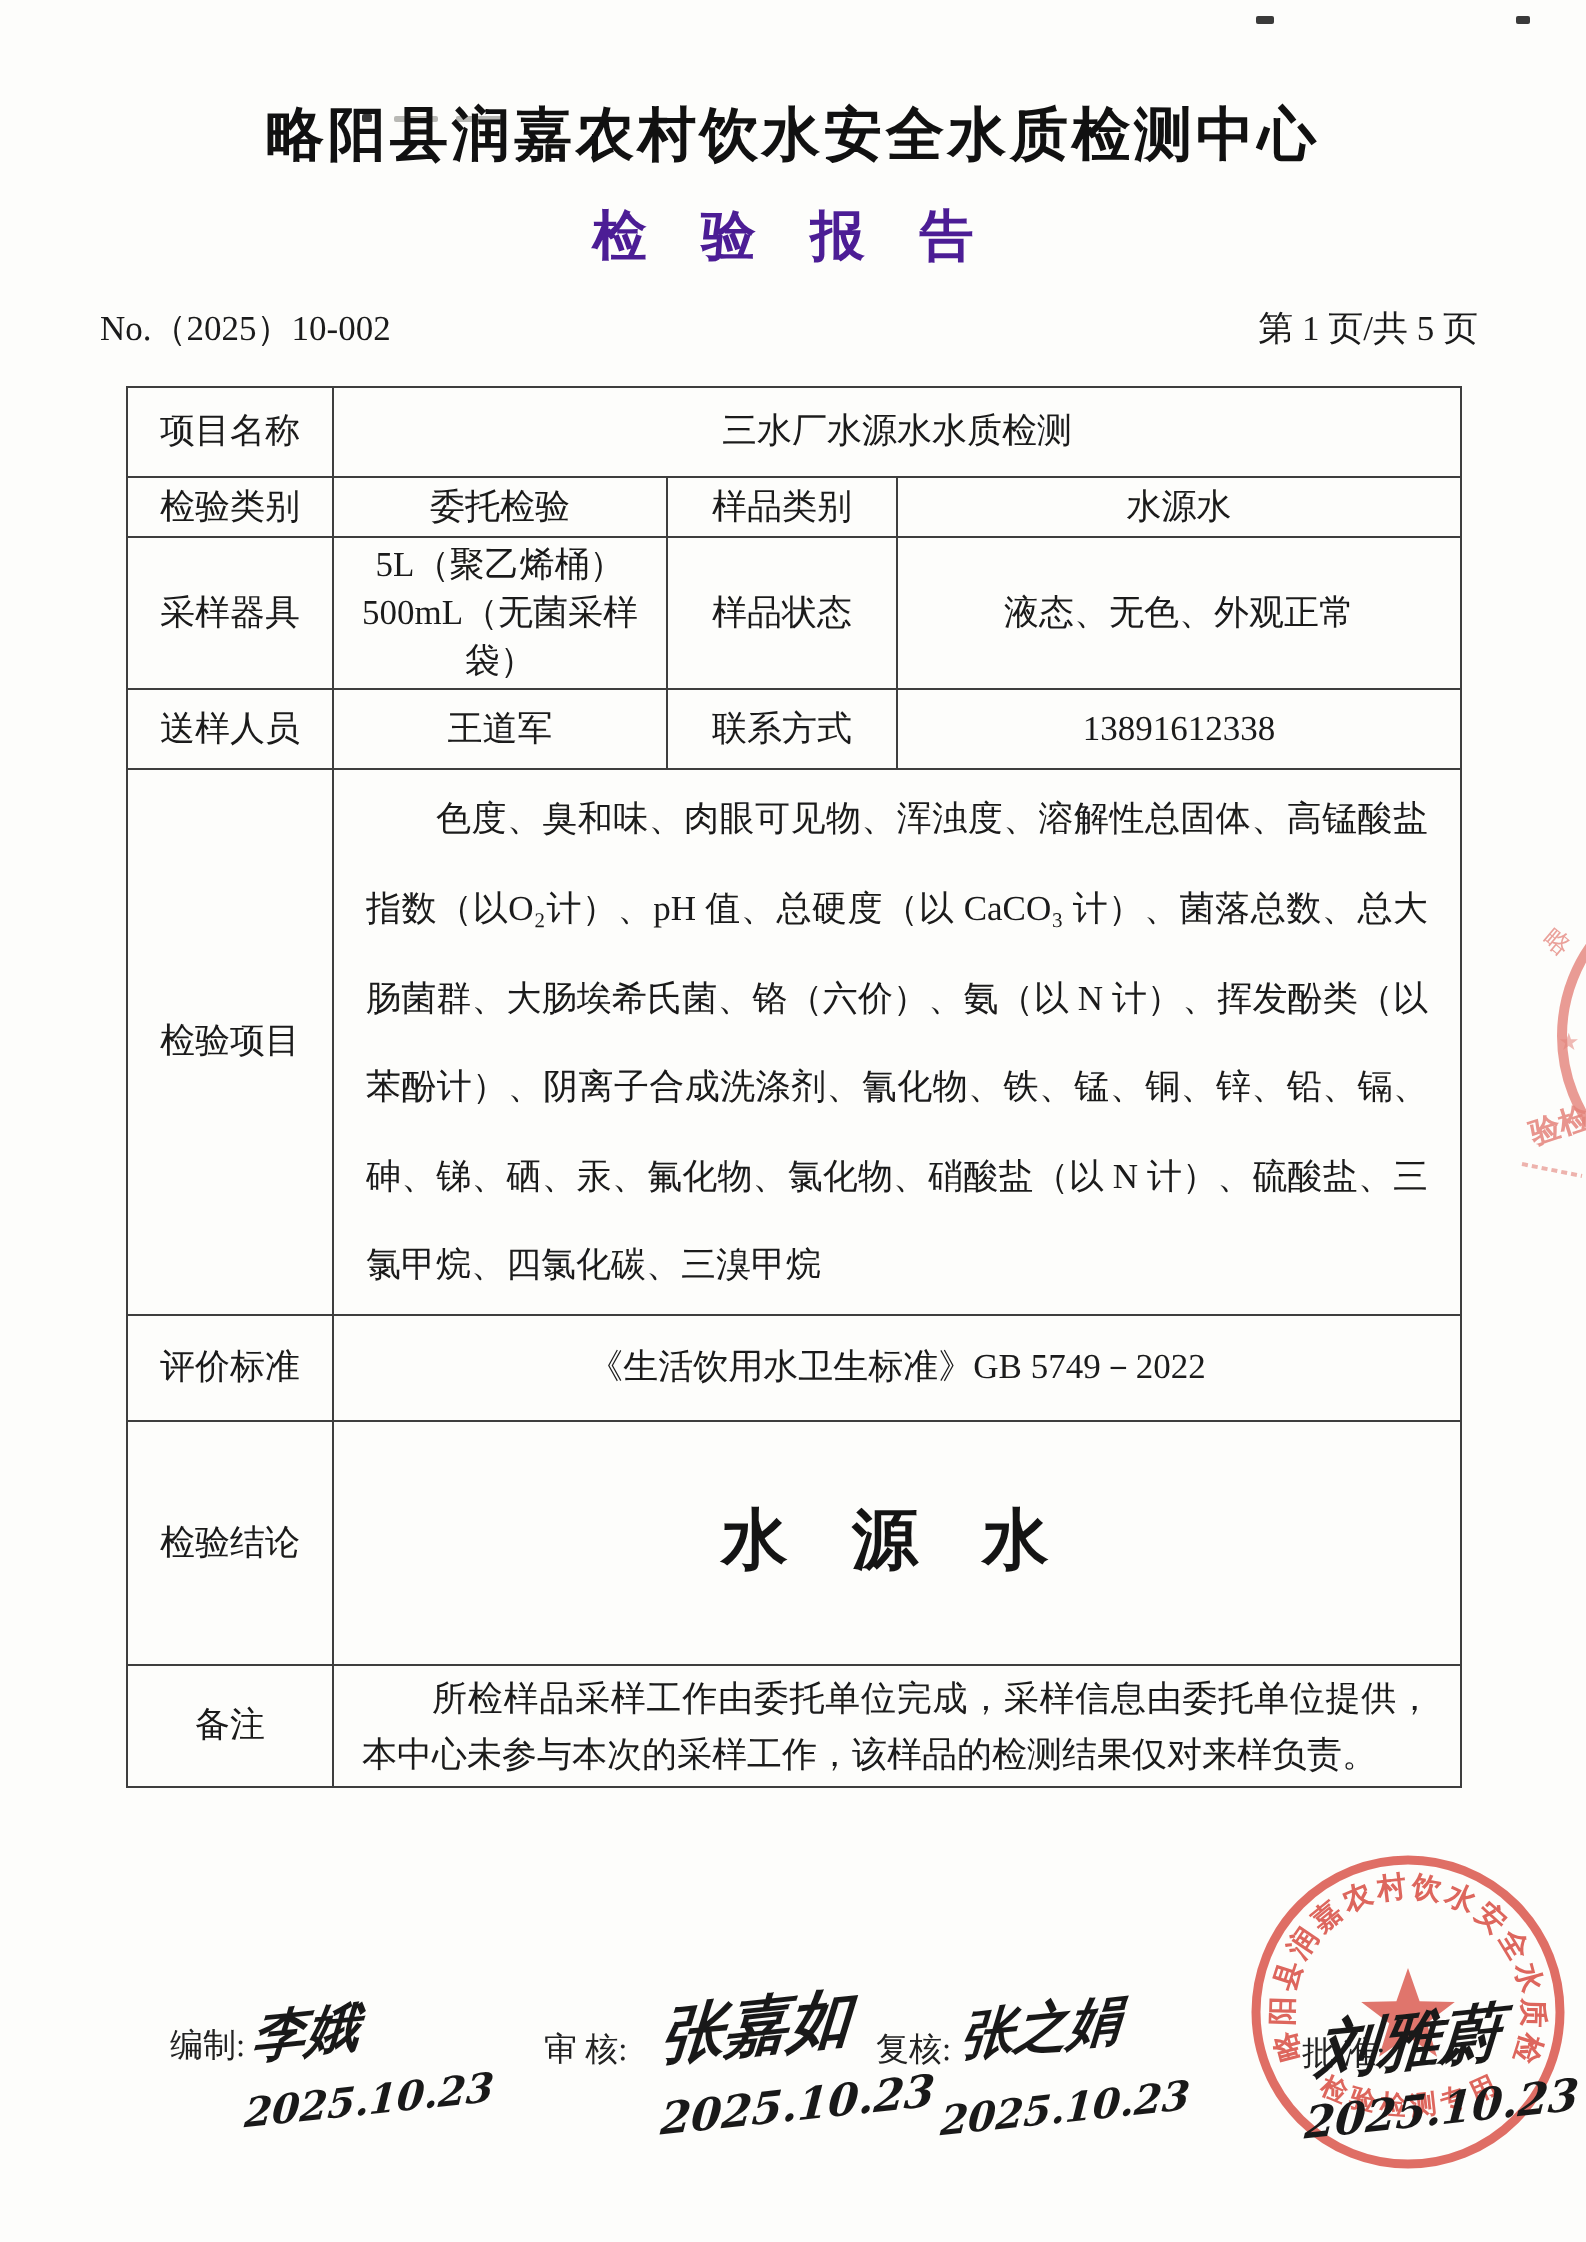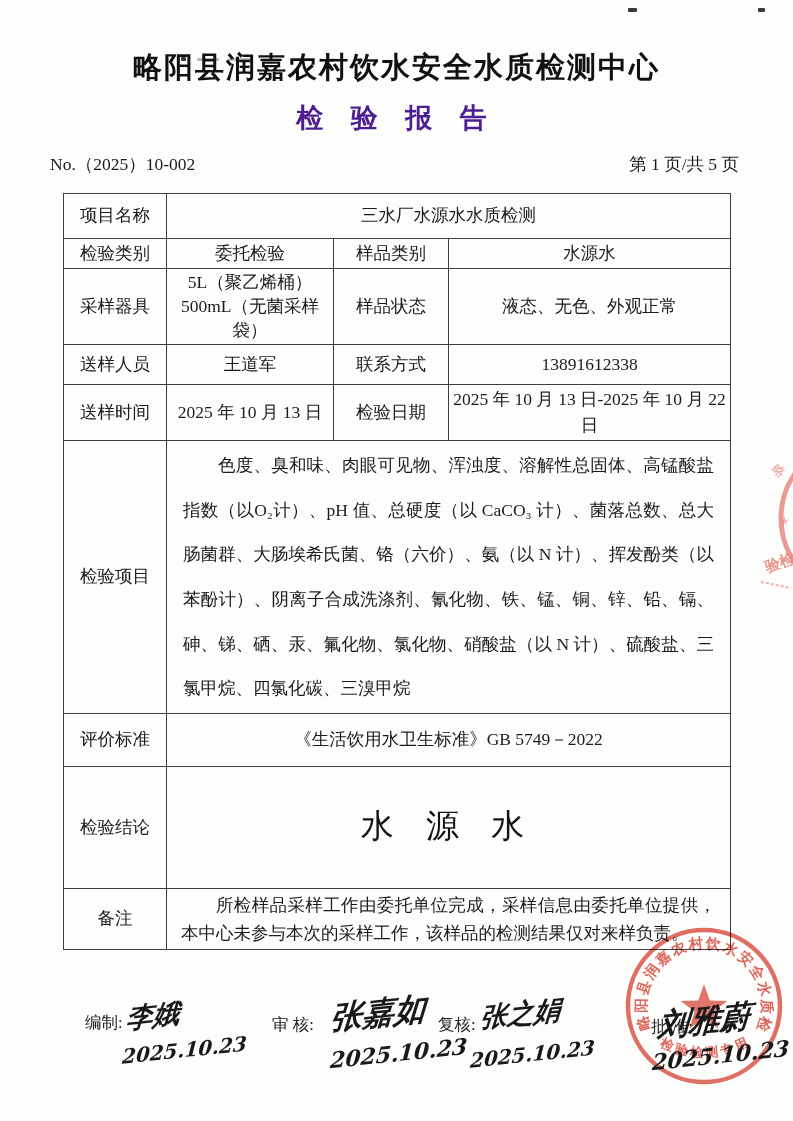--- a/index.html
+++ b/index.html
@@ -59,21 +59,21 @@
   .remark-par{
     text-align:justify;
     text-indent:2em;
     line-height:1.6;
     padding:0 10px;
     margin:0;
   }
   td.left-par{text-align:left;}
   .conclusion-text{
     font-size:33px;letter-spacing:12px;color:#141414;
-    font-weight:400;
+    font-weight:700;
   }
   .two-line span{display:block;line-height:1.35;}
   
   .footer{position:absolute;top:996px;left:0;width:100%;height:100px;z-index:5;}
   .sig-label{position:absolute;font-size:16.5px;color:#222;}
   .handwrite{
     position:absolute;
     font-family:"DejaVu Serif",serif;
     font-style:italic;font-weight:bold;
     color:#191919;
@@ -137,26 +137,20 @@
         <span>500mL（无菌采样袋）</span>
       </td>
       <td>样品状态</td>
       <td>液态、无色、外观正常</td>
     </tr>
     <tr class="r5">
       <td>送样人员</td>
       <td>王道军</td>
       <td>联系方式</td>
       <td>13891612338</td>
-    </tr>
-    <tr class="r6">
-      <td>送样时间</td>
-      <td>2025 年 10 月 13 日</td>
-      <td>检验日期</td>
-      <td>2025 年 10 月 13 日-2025 年 10 月 22 日</td>
     </tr>
     <tr class="r8">
       <td>检验项目</td>
       <td colspan="3" class="left-par">
         <p class="items-par">色度、臭和味、肉眼可见物、浑浊度、溶解性总固体、高锰酸盐指数（以O₂计）、pH 值、总硬度（以 CaCO₃ 计）、菌落总数、总大肠菌群、大肠埃希氏菌、铬（六价）、氨（以 N 计）、挥发酚类（以苯酚计）、阴离子合成洗涤剂、氰化物、铁、锰、铜、锌、铅、镉、砷、锑、硒、汞、氟化物、氯化物、硝酸盐（以 N 计）、硫酸盐、三氯甲烷、四氯化碳、三溴甲烷</p>
       </td>
     </tr>
     <tr class="r9">
       <td>评价标准</td>
       <td colspan="3">《生活饮用水卫生标准》GB 5749－2022</td>

